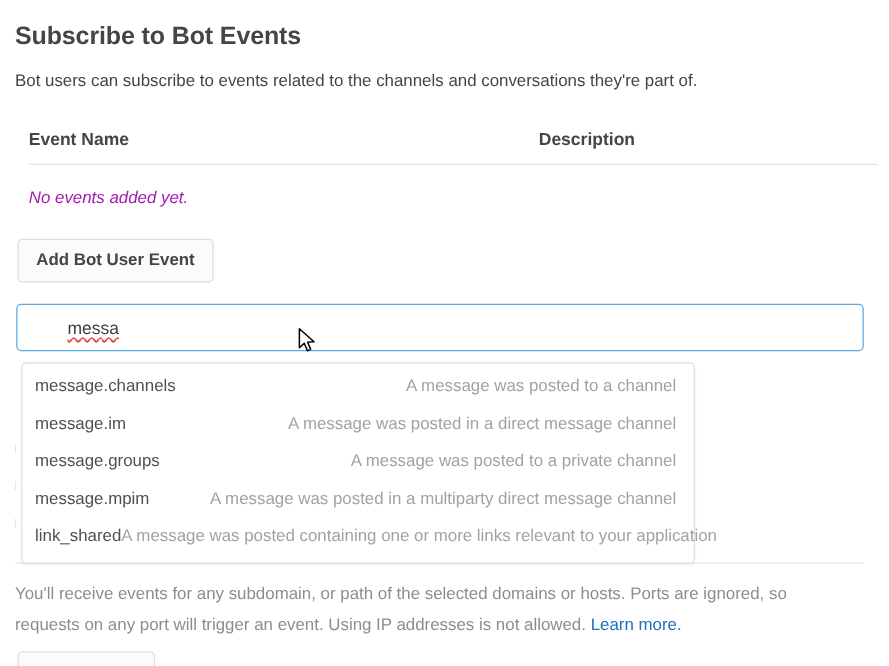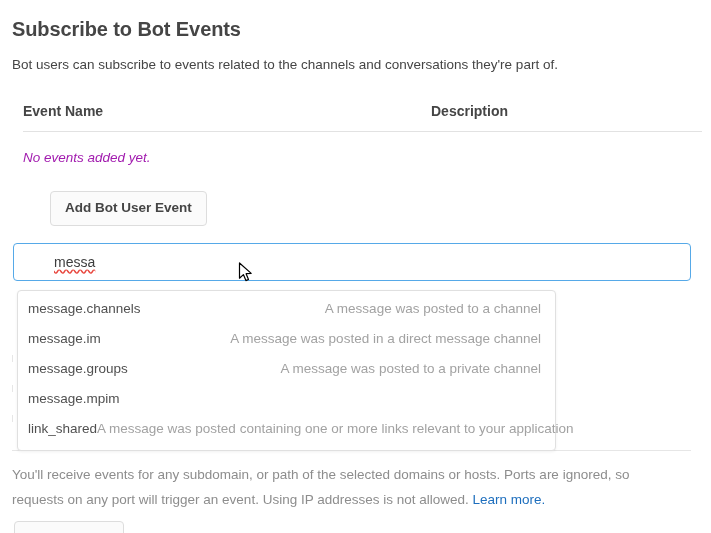--- a/index.html
+++ b/index.html
@@ -89,21 +89,20 @@
     padding: 8px 14px 9px 14px;
     font-family: "Liberation Sans", sans-serif;
     font-size: 13.5px;
     font-weight: bold;
     color: #454545;
     background: #fbfbfb;
     border: 1px solid #dddddd;
     border-radius: 4px;
     cursor: pointer;
     line-height: 16px;
-    margin-left: 36px;
   }
 
   
   .event-search-input {
     position: absolute;
     left: 13px;
     top: 243px;
     width: 678px;
     height: 38px;
     box-sizing: border-box;
@@ -264,20 +263,21 @@
       <span class="suggestion-desc">A message was posted in a direct message channel</span>
     </div>
 
     <div class="suggestion-row">
       <span class="suggestion-name">message.groups</span>
       <span class="suggestion-desc">A message was posted to a private channel</span>
     </div>
 
     <div class="suggestion-row">
       <span class="suggestion-name">message.mpim</span>
+      <span class="suggestion-desc">A message was posted in a multiparty direct message channel</span>
     </div>
 
     <div class="suggestion-row">
       <span class="suggestion-name">link_shared</span>
       <span class="suggestion-desc">A message was posted containing one or more links relevant to your application</span>
     </div>
 
   </div>
 
   <div class="bottom-divider"></div>

